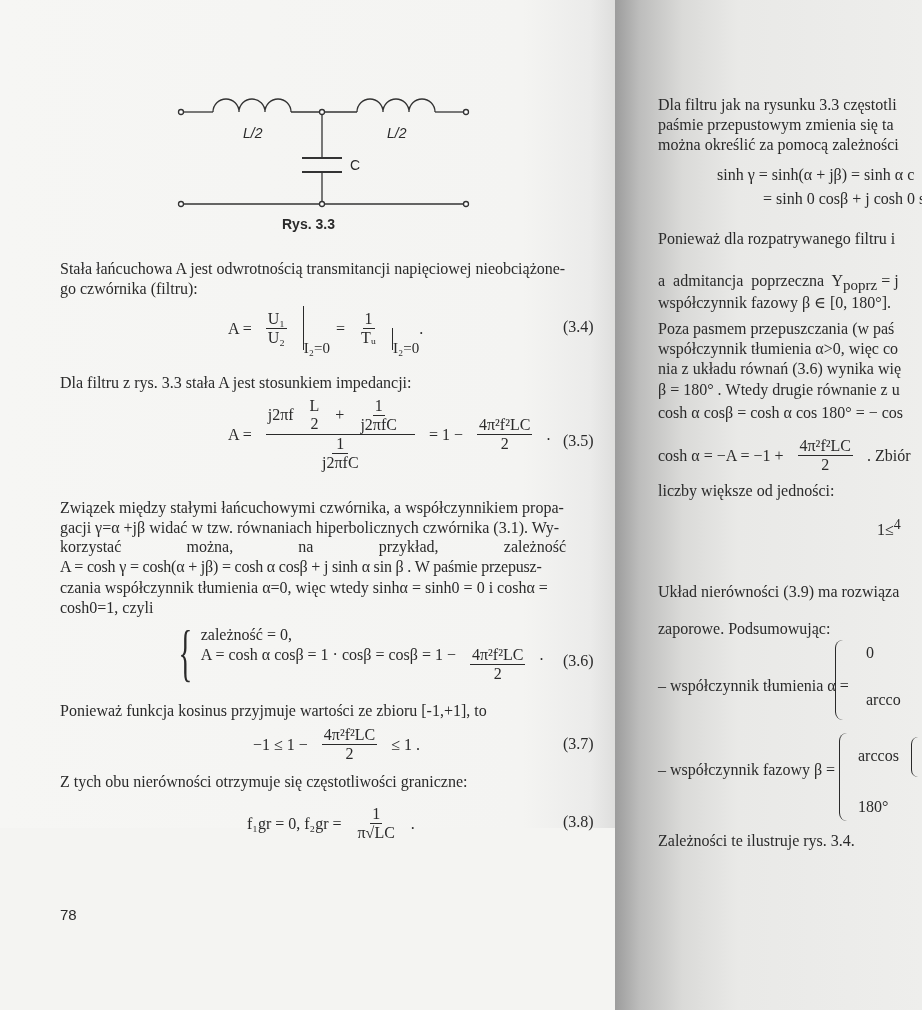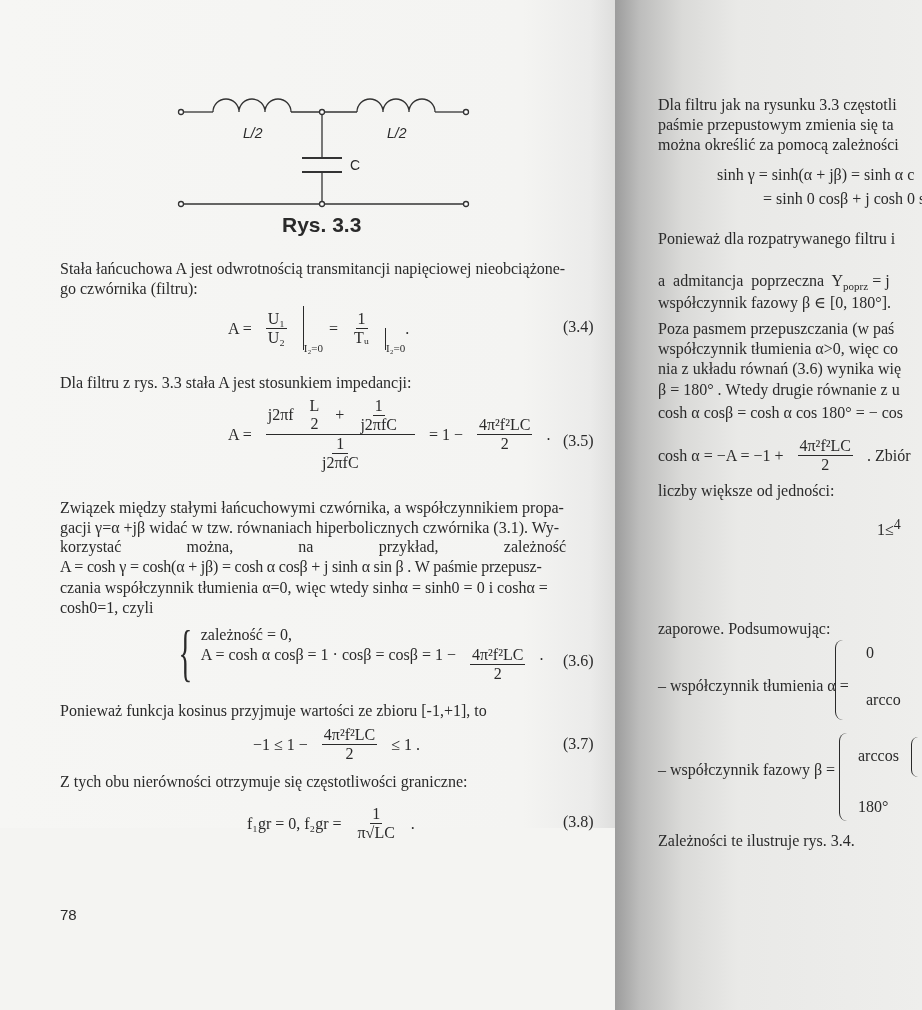--- a/index.html
+++ b/index.html
@@ -17,21 +17,21 @@
     position: absolute; left: 615px; top: 0; width: 307px; height: 1010px;
     background: linear-gradient(to right, #9c9c9c 0%, #bdbdbc 8%, #dadad8 22%, #e9e9e7 40%, #eeeeec 100%);
     overflow: hidden;
   }
   .t { position: absolute; font-size: 16px; line-height: 19px; white-space: nowrap; }
   .sans { font-family: "Liberation Sans", "DejaVu Sans", sans-serif; }
   .eqno { position: absolute; font-size: 16px; left: 563px; }
   .frac { display: inline-flex; flex-direction: column; align-items: center; vertical-align: middle; margin: 0 14px; }
   .frac > .num { border-bottom: 1px solid #2a2a2a; padding: 0 2px; line-height: 18px; }
   .frac > .den { line-height: 18px; padding: 0 2px; }
-  sub, sup { font-size: 11px; }
+  sub, sup { font-size: 15px; }
   .justify { display: flex; justify-content: space-between; width: 506px; }
   .brace { font-size: 52px; line-height: 52px; transform: scaleX(0.45); display: inline-block; }
 </style>
 </head>
 <body>
 
 <div class="page-left">
 
   <svg width="615" height="240" style="position:absolute;left:0;top:0">
     <g stroke="#333" stroke-width="1.3" fill="none">
@@ -53,21 +53,21 @@
       <circle cx="466" cy="112" r="2.5" fill="#fff"></circle>
       <circle cx="181" cy="204" r="2.5" fill="#fff"></circle>
       <circle cx="466" cy="204" r="2.5" fill="#fff"></circle>
       <circle cx="322" cy="112" r="2.5" fill="#fff"></circle>
       <circle cx="322" cy="204" r="2.5" fill="#fff"></circle>
     </g>
   </svg>
   <span class="t sans" style="left:243px;top:124px;font-size:14px;font-style:italic">L/2</span>
   <span class="t sans" style="left:387px;top:124px;font-size:14px;font-style:italic">L/2</span>
   <span class="t sans" style="left:350px;top:156px;font-size:14px">C</span>
-  <span class="t sans" style="left:282px;top:215px;font-size:21px;font-weight:bold">Rys. 3.3</span>
+  <span class="t sans" style="left:282px;top:215px;font-size:14px;font-weight:bold">Rys. 3.3</span>
 
   <div class="t" style="left:60px;top:259px">Stała łańcuchowa A jest odwrotnością transmitancji napięciowej nieobciążone-</div>
   <div class="t" style="left:60px;top:279px">go czwórnika (filtru):</div>
 
   <div class="t" style="left:228px;top:298px;display:flex;align-items:center;height:60px">
     <span>A =</span>
     <span class="frac">
       <span class="num">U₁</span>
       <span class="den">U₂</span>
     </span>
@@ -199,20 +199,21 @@
       <span class="den">2</span>
     </span>
     <span>. Zbiór</span>
   </div>
   <div class="t" style="left:43px;top:481px">liczby większe od jedności:</div>
 
   <div class="t" style="left:262px;top:515px">
     <span>1≤</span><sup style="font-size:14px">4</sup>
   </div>
 
+  <div class="t" style="left:43px;top:582px">Układ nierówności (3.9) ma rozwiąza</div>
   <div class="t" style="left:43px;top:619px">zaporowe. Podsumowując:</div>
 
   <div class="t" style="left:43px;top:676px">– współczynnik tłumienia  α =</div>
   <span style="position:absolute;left:220px;top:640px;width:8px;height:80px;border-left:1.3px solid #2a2a2a;border-radius:8px 0 0 8px"></span>
   <div class="t" style="left:251px;top:643px">0</div>
   <div class="t" style="left:251px;top:690px">arcco</div>
 
   <div class="t" style="left:43px;top:760px">– współczynnik fazowy  β =</div>
   <span style="position:absolute;left:224px;top:733px;width:8px;height:88px;border-left:1.3px solid #2a2a2a;border-radius:8px 0 0 8px"></span>
   <div class="t" style="left:243px;top:746px">arccos</div>

